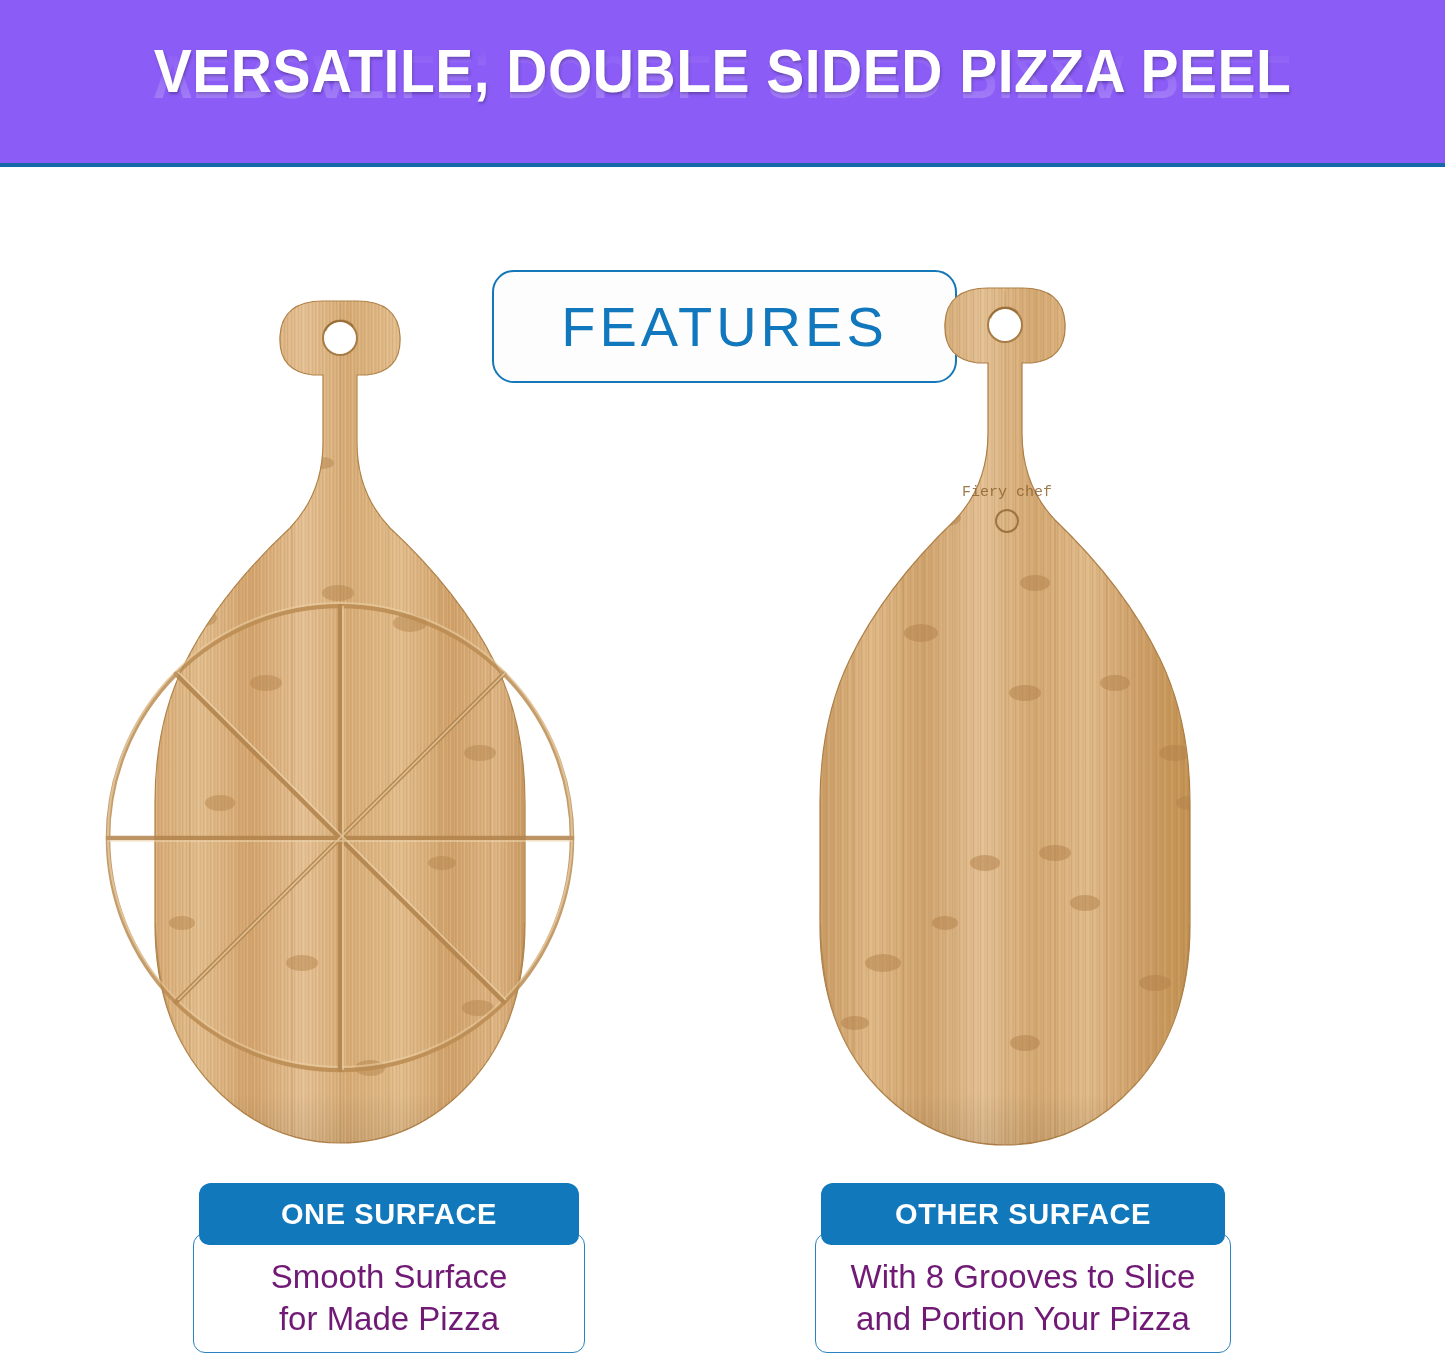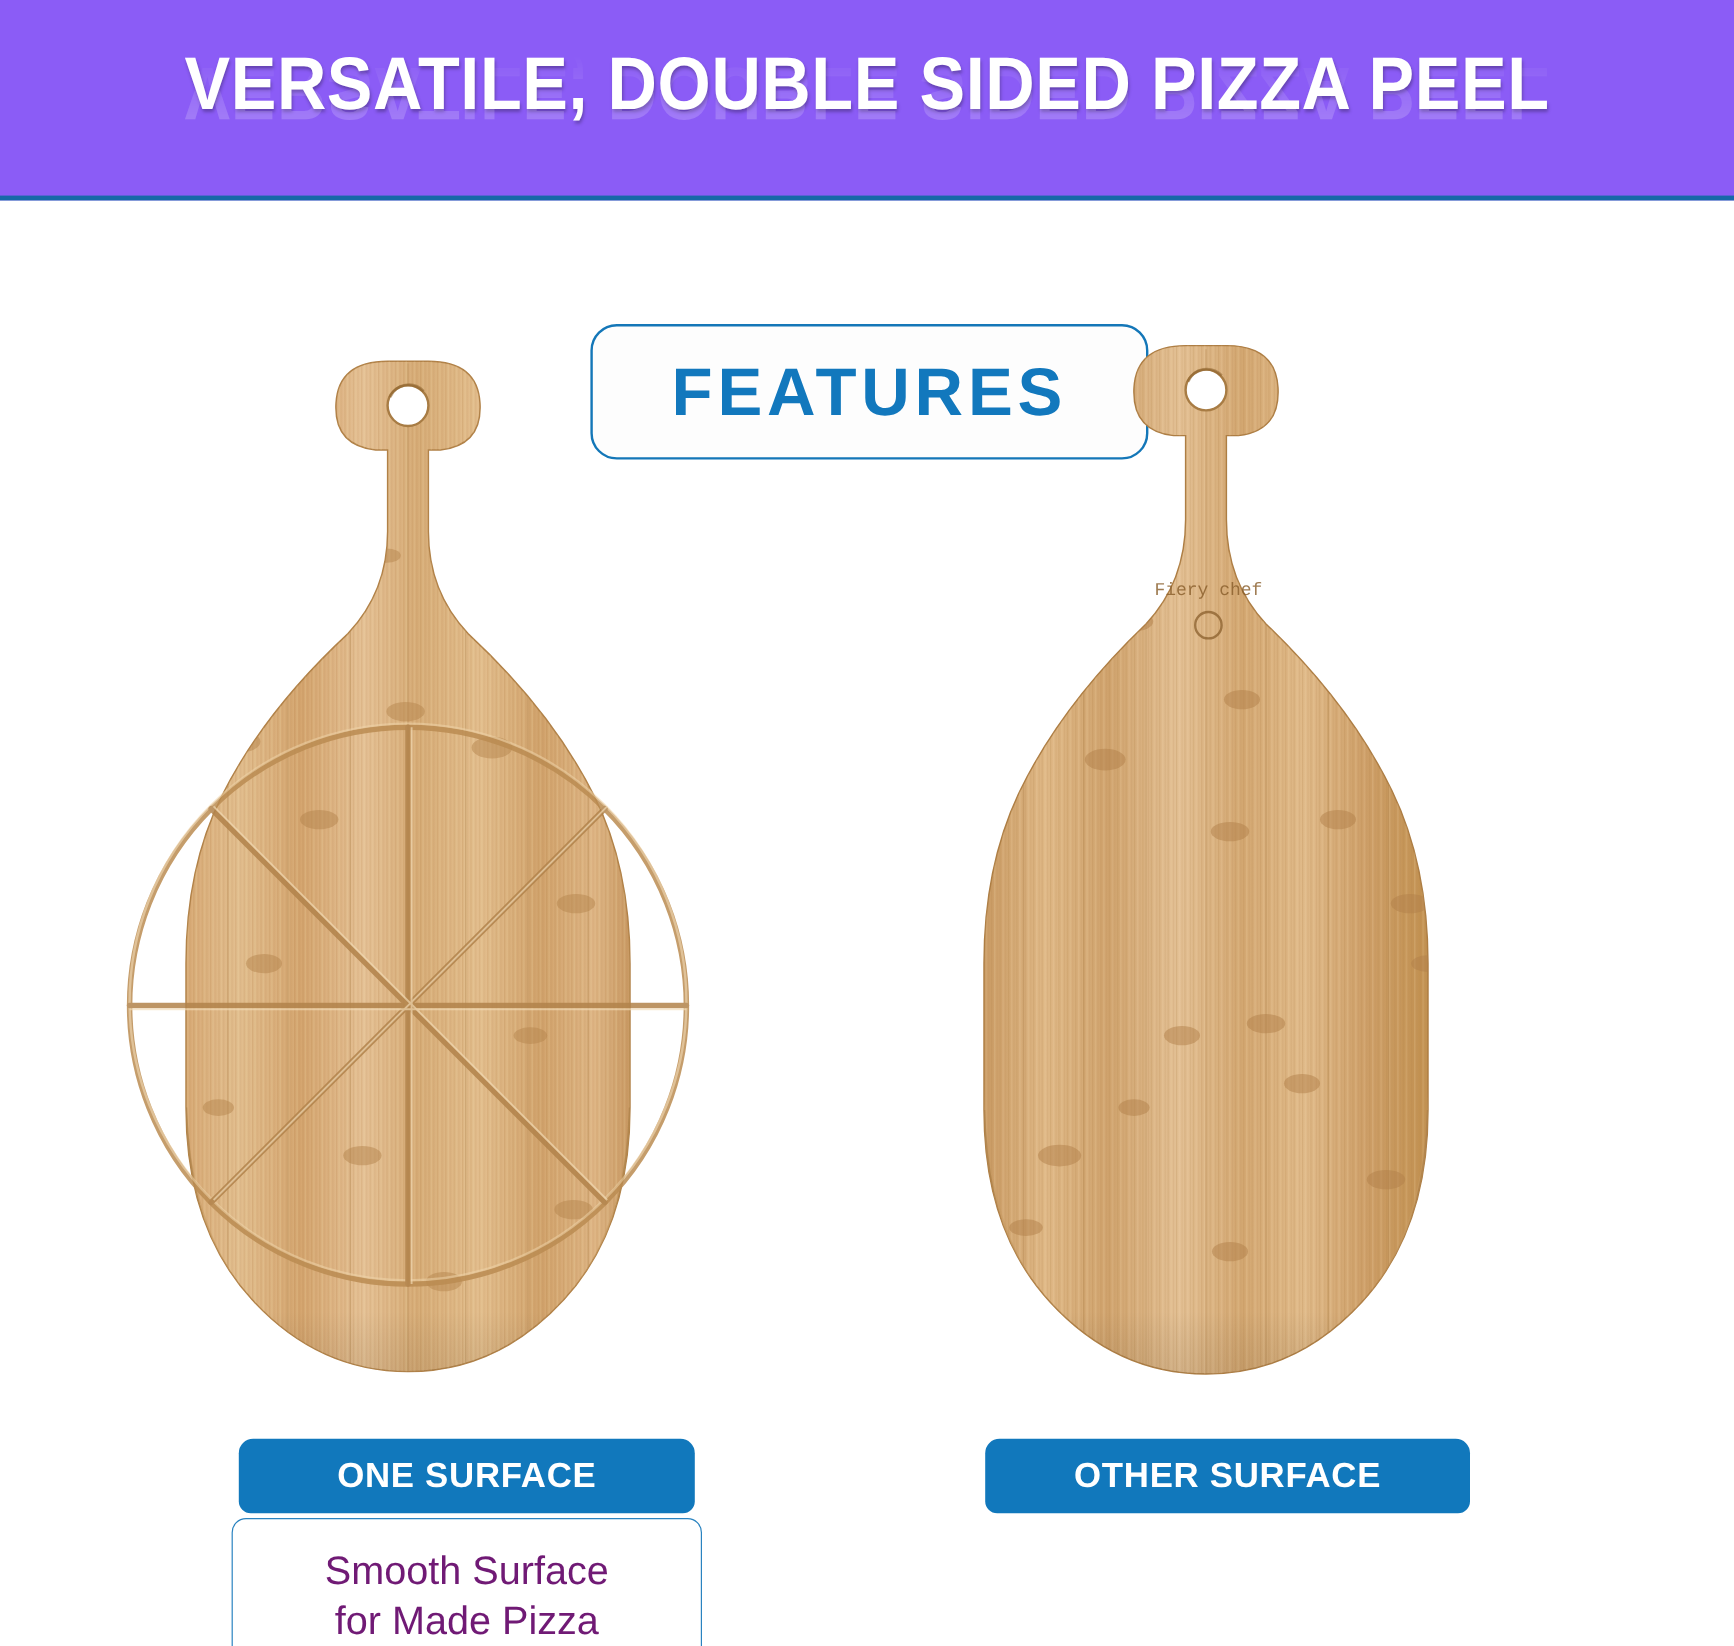--- a/index.html
+++ b/index.html
@@ -74,21 +74,21 @@
     border: 2px solid #1477b8;
     border-radius: 22px;
     box-sizing: border-box;
     display: flex;
     align-items: center;
     justify-content: center;
   }
   .features-text {
     color: #1278bd;
     font-size: 56px;
-    font-weight: bold;
+    font-weight: normal;
     letter-spacing: 4px;
     line-height: 56px;
   }
 
   
   .board-area {
     position: absolute;
     left: 0;
     top: 163px;
     width: 1442px;
@@ -121,21 +121,21 @@
     height: 62px;
     background: #1178bc;
     border-radius: 12px 12px 10px 10px;
     color: #ffffff;
     font-size: 29px;
     font-weight: bold;
     letter-spacing: 0.6px;
     display: flex;
     align-items: center;
     justify-content: center;
-    margin: 16px 6px;
+    margin: 0 6px;
   }
   .caption-body {
     position: relative;
     top: -12px;
     z-index: 1;
     min-height: 118px;
     background: #ffffff;
     border: 1.5px solid #2a83c0;
     border-radius: 12px;
     box-sizing: border-box;
@@ -404,13 +404,15 @@
 </div>
 
 <div class="caption caption-left">
   <div class="caption-head">ONE SURFACE</div>
   <div class="caption-body">Smooth Surface
 for Made Pizza</div>
 </div>
 
 <div class="caption caption-right">
   <div class="caption-head">OTHER SURFACE</div>
+  <div class="caption-body">With 8 Grooves to Slice
+and Portion Your Pizza</div>
 </div>
 
 </body></html>

